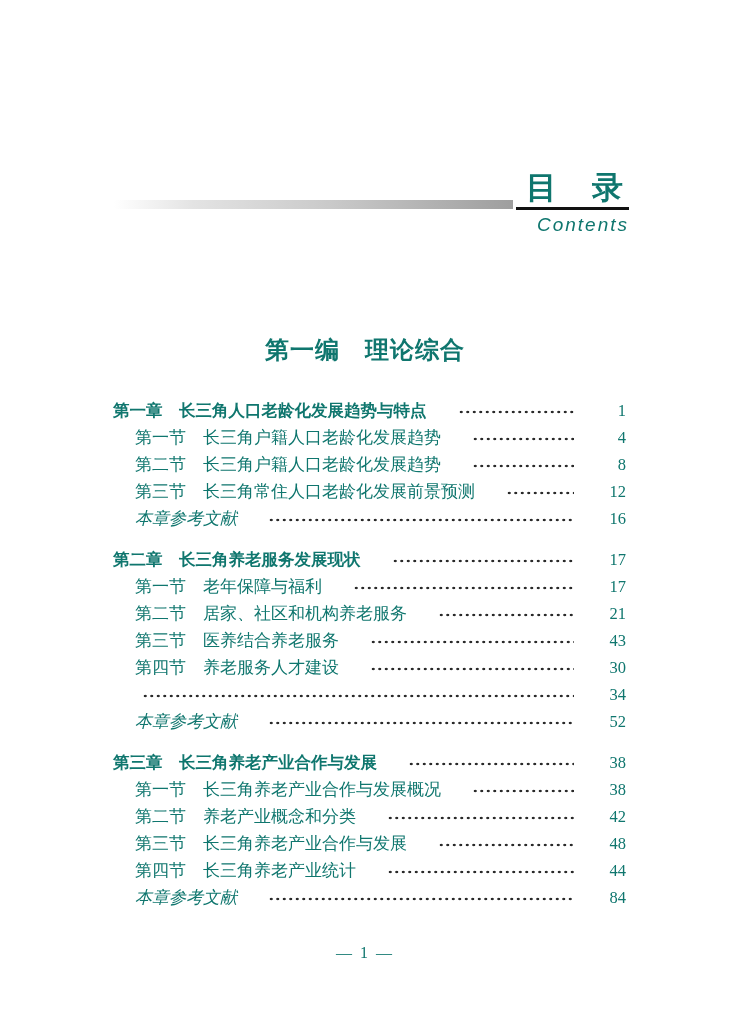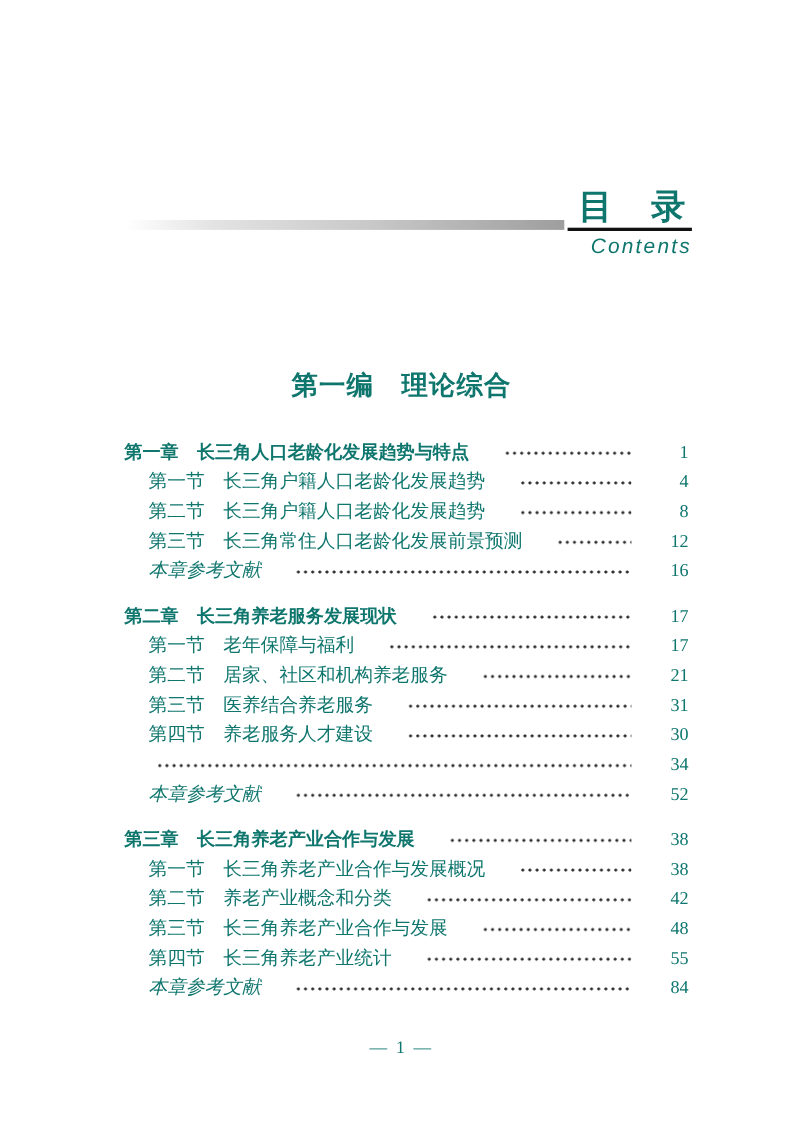--- a/index.html
+++ b/index.html
@@ -173,21 +173,21 @@
       <span class="page-num">17</span>
     </div>
     <div class="toc-row section">
       <span class="label">第二节　居家、社区和机构养老服务</span>
       <span class="dots"></span>
       <span class="page-num">21</span>
     </div>
     <div class="toc-row section">
       <span class="label">第三节　医养结合养老服务</span>
       <span class="dots"></span>
-      <span class="page-num">31</span>
+      <span class="page-num">43</span>
     </div>
     <div class="toc-row section">
       <span class="label">第四节　养老服务人才建设</span>
       <span class="dots"></span>
       <span class="page-num">30</span>
     </div>
     <div class="toc-row section">
       <span class="dots"></span>
       <span class="page-num">34</span>
     </div>
@@ -213,21 +213,21 @@
       <span class="page-num">42</span>
     </div>
     <div class="toc-row section">
       <span class="label">第三节　长三角养老产业合作与发展</span>
       <span class="dots"></span>
       <span class="page-num">48</span>
     </div>
     <div class="toc-row section">
       <span class="label">第四节　长三角养老产业统计</span>
       <span class="dots"></span>
-      <span class="page-num">55</span>
+      <span class="page-num">44</span>
     </div>
     <div class="toc-row ref">
       <span class="label">本章参考文献</span>
       <span class="dots"></span>
       <span class="page-num">84</span>
     </div>
 
   </div>
 
   <div class="footer">— 1 —</div>

